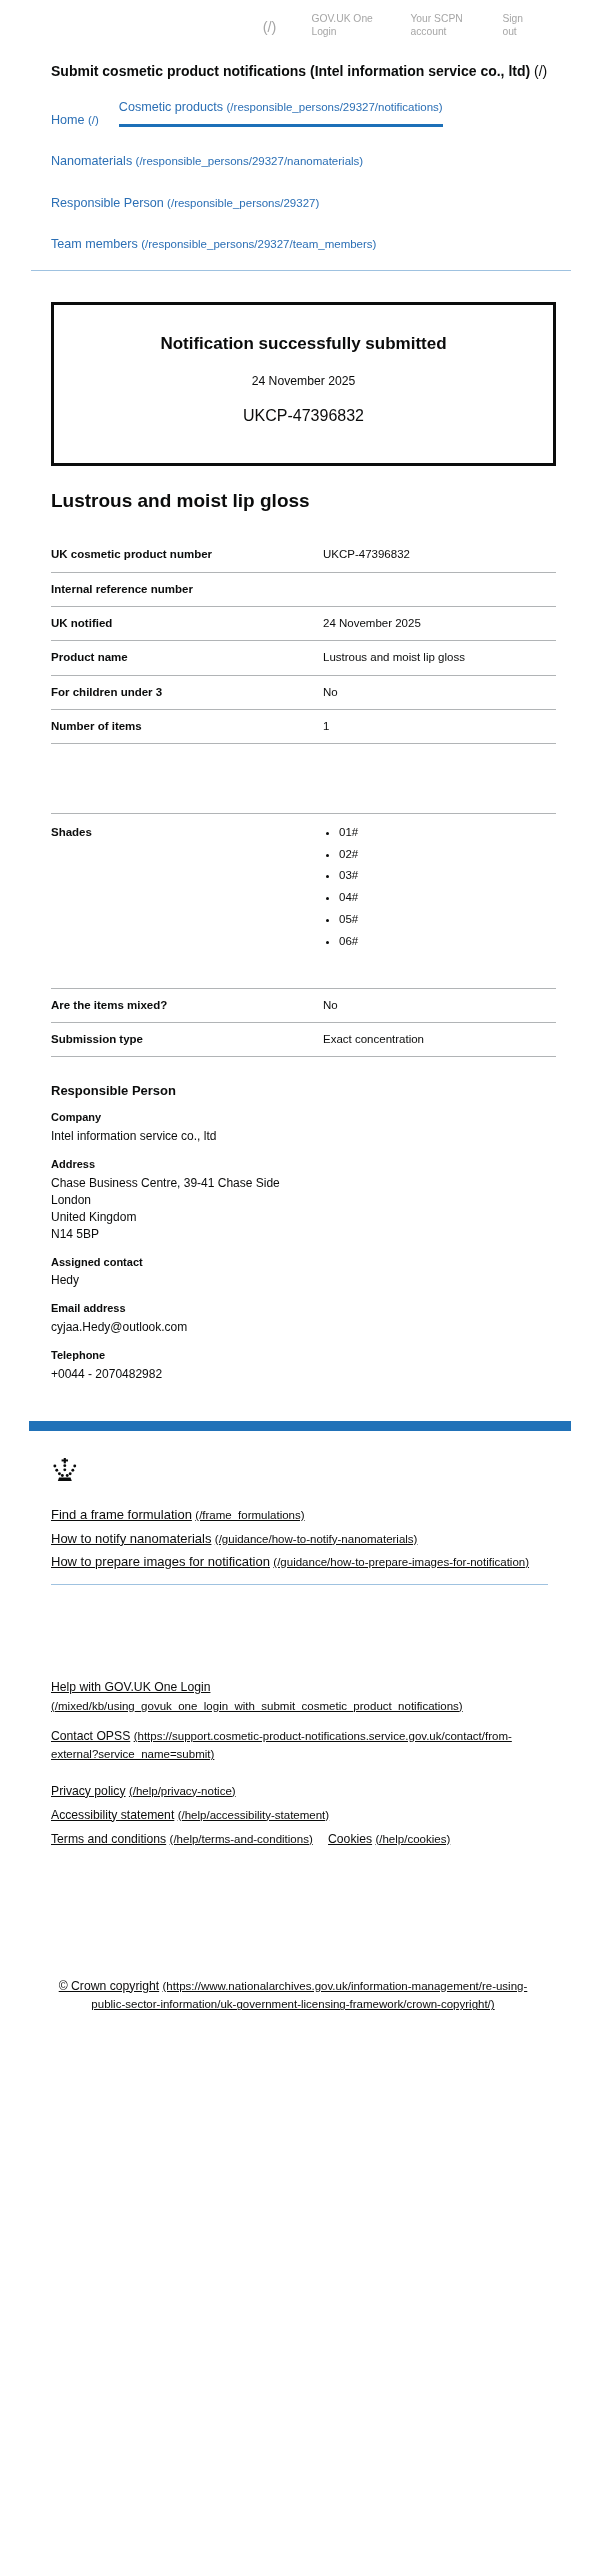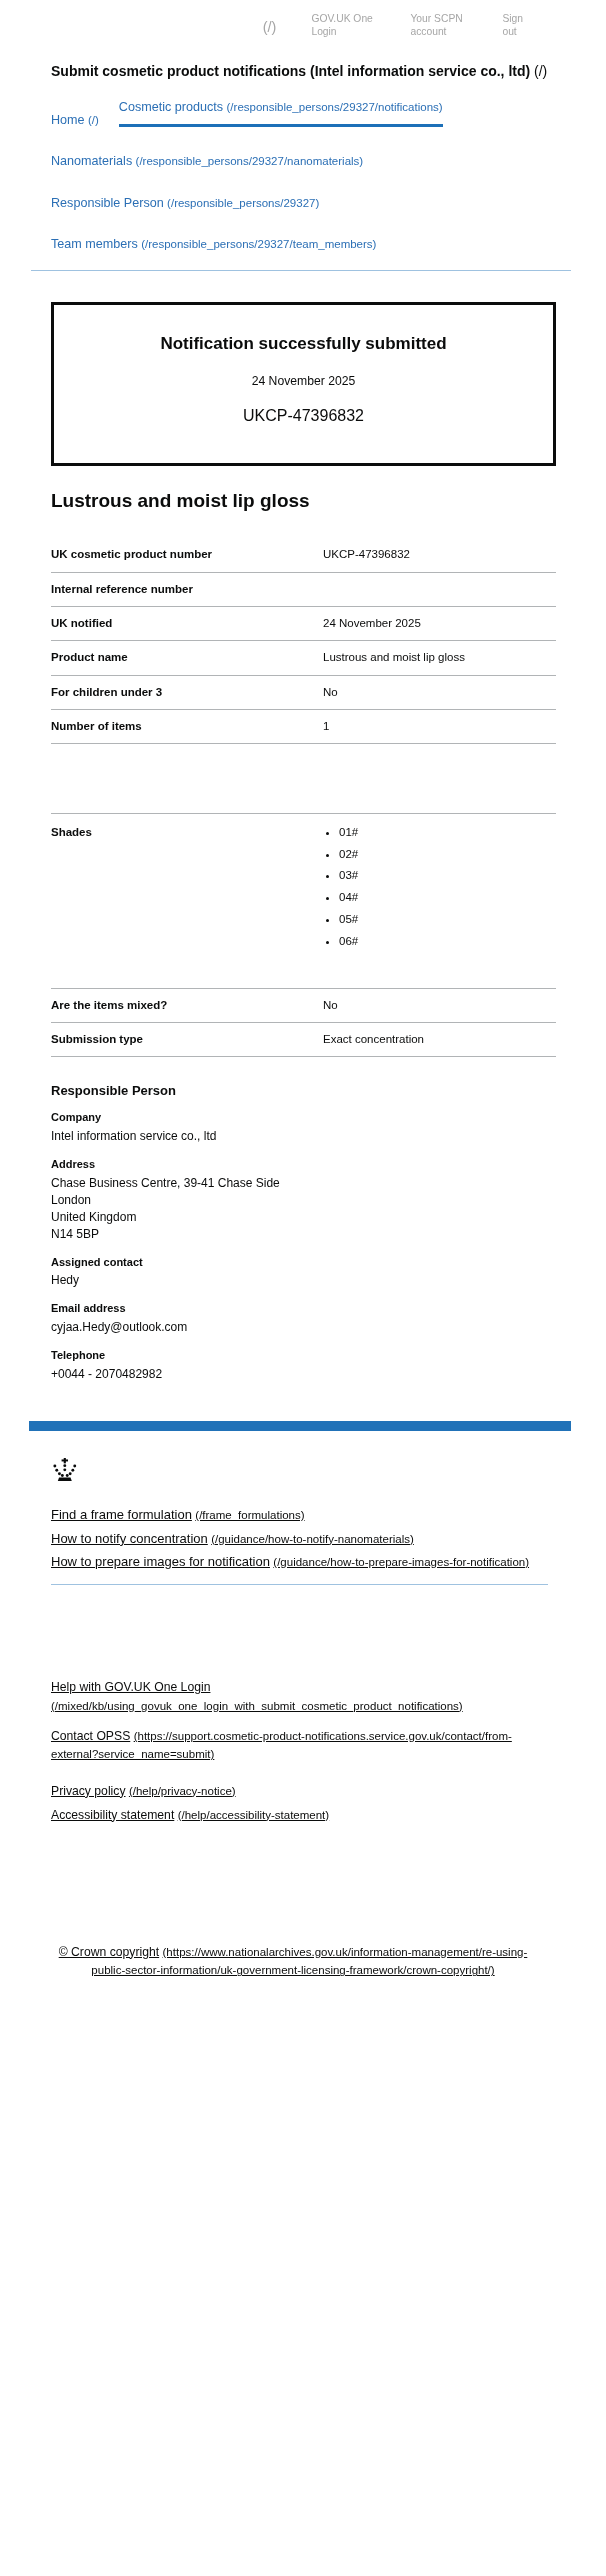--- a/index.html
+++ b/index.html
@@ -255,21 +255,21 @@
   <circle cx="21.2" cy="22.8" r="1.9"></circle>
   <path d="M10.5 25.5 h15 l1.6 4.5 h-18.2 z"></path>
 </svg>
 
 <div class="footer-links">
   <p class="flink">
     <span class="link-main">Find a frame formulation</span>
     <span class="link-href">(/frame_formulations)</span>
   </p>
   <p class="flink">
-    <span class="link-main">How to notify concentration</span>
+    <span class="link-main">How to notify nanomaterials</span>
     <span class="link-href">(/guidance/how-to-notify-nanomaterials)</span>
   </p>
   <p class="flink">
     <span class="link-main">How to prepare images for notification</span>
     <span class="link-href">(/guidance/how-to-prepare-images-for-notification)</span>
   </p>
 </div>
 <hr class="footer-divider">
 
 <div class="help-links">
@@ -285,20 +285,30 @@
 
 <div class="legal-links">
   <p class="flink">
     <span class="link-main">Privacy policy</span>
     <span class="link-href">(/help/privacy-notice)</span>
   </p>
   <p class="flink">
     <span class="link-main">Accessibility statement</span>
     <span class="link-href">(/help/accessibility-statement)</span>
   </p>
+  <div class="legal-row">
+    <p class="flink">
+      <span class="link-main">Terms and conditions</span>
+      <span class="link-href">(/help/terms-and-conditions)</span>
+    </p>
+    <p class="flink">
+      <span class="link-main">Cookies</span>
+      <span class="link-href">(/help/cookies)</span>
+    </p>
+  </div>
 </div>
 
 <p class="copyright">
   <span class="link-main">© Crown copyright</span>
   <span class="link-href">(https://www.nationalarchives.gov.uk/information-management/re-using-public-sector-information/uk-government-licensing-framework/crown-copyright/)</span>
 </p>
 
 
 
 

